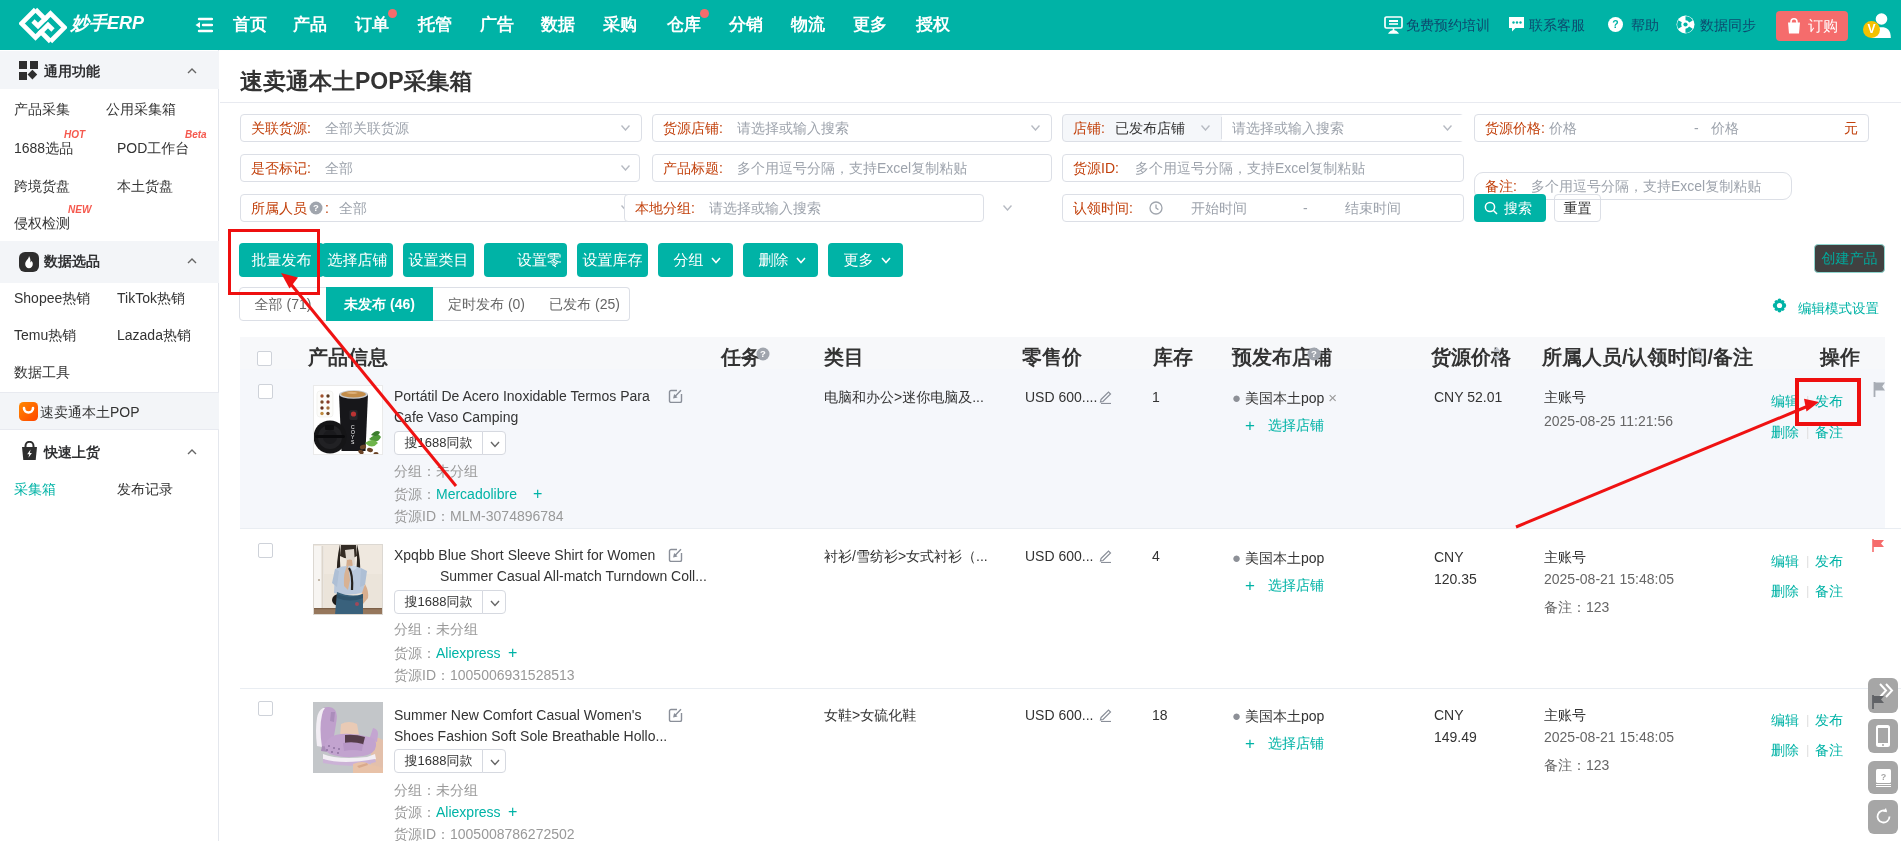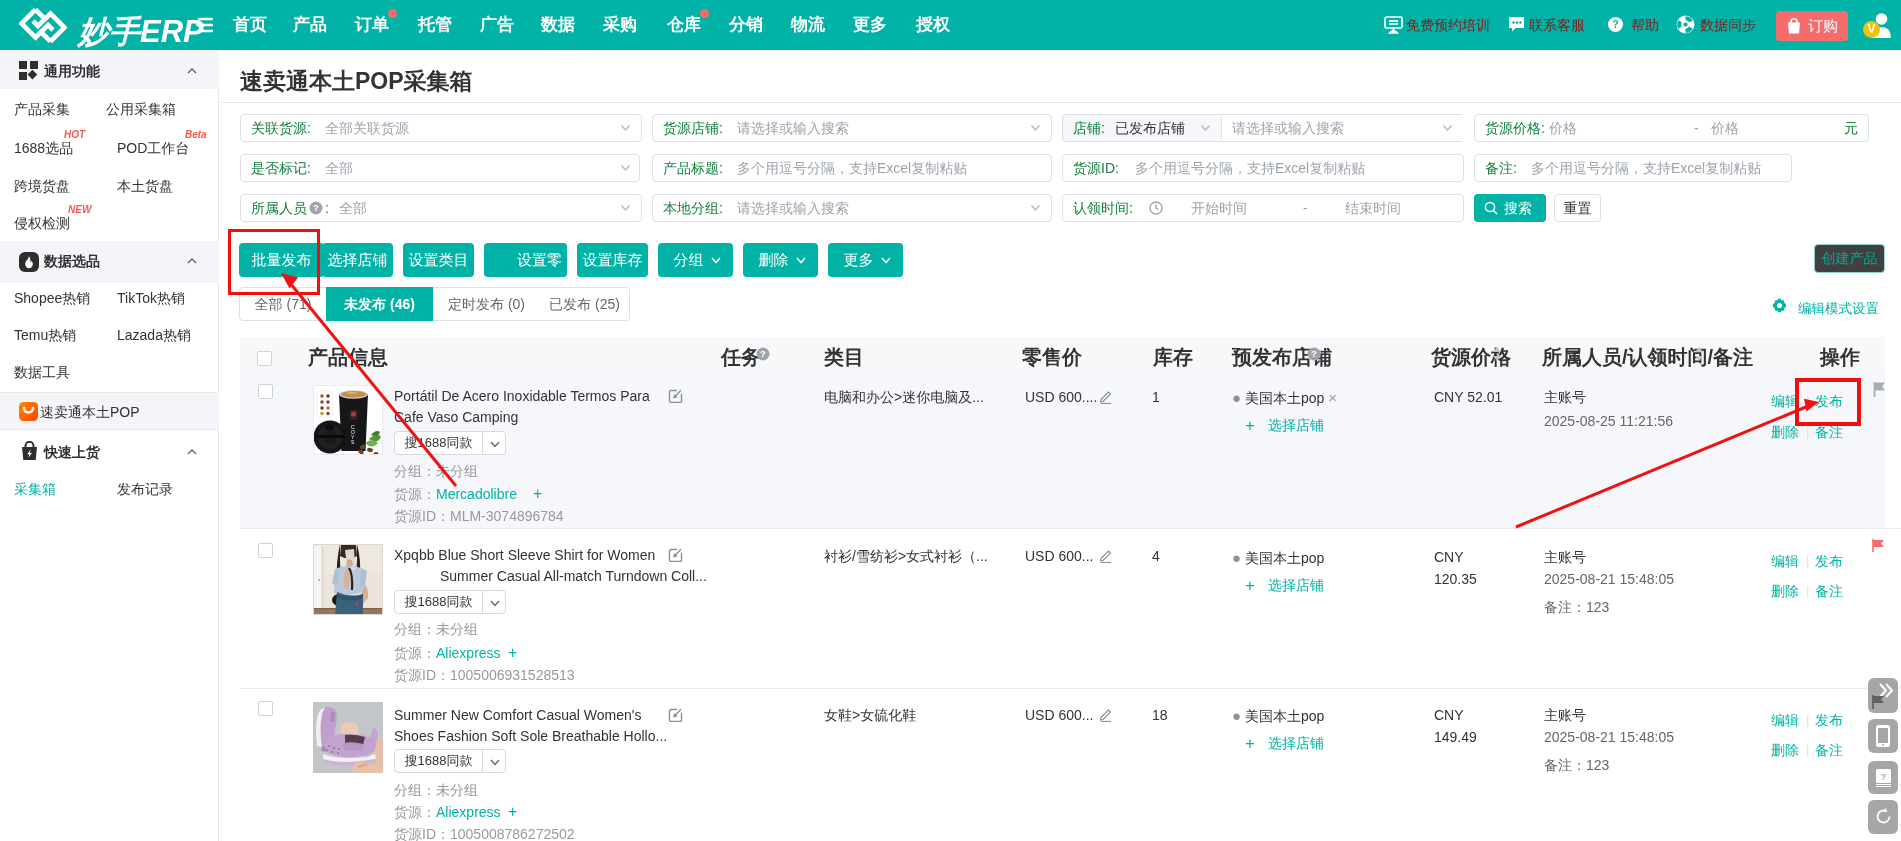--- a/index.html
+++ b/index.html
@@ -6,33 +6,33 @@
 * { margin:0; padding:0; box-sizing:border-box; }
 html,body { width:1901px; height:841px; overflow:hidden; background:#fff;
   font-family:"Liberation Sans", sans-serif; }
 .abs { position:absolute; }
 
 
 #nav { position:absolute; left:0; top:0; width:1901px; height:50px; background:#00b3a6; }
 .navitem { position:absolute; top:0; height:50px; line-height:50px; color:#fff;
   font-size:17px; font-weight:bold; }
 .navdot { position:absolute; width:9px; height:9px; border-radius:50%; background:#f56c6c; top:9px; }
-.nrlabel { position:absolute; top:0; height:50px; line-height:50px; color:#7f1d1d; font-size:14px; }
+.nrlabel { position:absolute; top:0; height:50px; line-height:50px; color:#0c4a6e; font-size:14px; }
 
 
 #side { position:absolute; left:0; top:50px; width:219px; height:791px; background:#fff;
   border-right:1px solid #e4e7ed; }
 .secband { position:absolute; left:0; width:219px; background:#f3f5f8; }
 .sechead { position:absolute; font-size:14px; color:#303133; font-weight:bold; }
 .sitem { position:absolute; font-size:14px; color:#333; }
 .sbadge { position:absolute; color:#f5594e; font-size:10px; font-weight:bold; font-style:italic; }
 .chev { position:absolute; width:10px; height:10px; }
 .ftbox { position:absolute; height:28px; border:1px solid #dcdfe6; border-radius:4px;
   font-size:14px; color:#333; background:#fff; }
-.ftlabel { position:absolute; left:10px; top:0; line-height:26px; color:#15803d; white-space:nowrap; }
+.ftlabel { position:absolute; left:10px; top:0; line-height:26px; color:#c2410c; white-space:nowrap; }
 .ftph { position:absolute; top:0; line-height:26px; color:#9da3ac; white-space:nowrap; }
 .selarr { position:absolute; top:10px; width:9px; height:6px; }
 .tealbtn { position:absolute; height:34px; background:#00b3a6; border-radius:4px; color:#fff;
   font-size:15px; text-align:center; line-height:34px; }
 .tab { position:absolute; top:287px; height:34px; border:1px solid #dcdfe6; background:#fff;
   font-size:14px; color:#666; text-align:center; line-height:32px; }
 .tab.active { background:#00b3a6; color:#fff; border-color:#00b3a6; font-weight:bold; }
 
 
 .th { position:absolute; font-size:20px; color:#333; font-weight:bold; top:344px; }
@@ -54,21 +54,21 @@
 </head>
 <body>
 
 <div id="nav">
   <svg class="abs" style="left:19px;top:7px" width="48" height="37" viewBox="0 0 48 37">
     <g fill="none" stroke="#fff" stroke-width="4.6">
       <path d="M16.5 2.5 L2.5 16.5 L16.5 30.5 L23 24 M16.5 2.5 L26 12 L19 19 L14 14"></path>
       <path d="M31.5 34.5 L45.5 20.5 L31.5 6.5 L25 13 M31.5 34.5 L22 25 L29 18 L34 23"></path>
     </g>
   </svg>
-  <div class="abs" style="left:78px;top:11px;color:#fff;font-size:31px;font-weight:bold;font-style:italic;">妙手ERP</div>
+  <div class="abs" style="left:71px;top:11px;color:#fff;font-size:18px;font-weight:bold;font-style:italic;">妙手ERP</div>
   <svg class="abs" style="left:195px;top:17px" width="18" height="16" viewBox="0 0 18 16">
     <g stroke="#fff" stroke-width="2.4" stroke-linecap="round">
       <line x1="4" y1="2" x2="17" y2="2"></line>
       <line x1="8" y1="8" x2="17" y2="8"></line>
       <line x1="4" y1="14" x2="17" y2="14"></line>
     </g>
     <path d="M5 5 L0.5 8 L5 11 Z" fill="#fff"></path>
   </svg>
   <div class="navitem" style="left:233px">首页</div>
   <div class="navitem" style="left:293px">产品</div>
@@ -242,38 +242,38 @@
     </svg>
 </div>
 <div class="ftbox" style="left:652px;top:154px;width:400px;">
   <span class="ftlabel">产品标题:</span>
     <span class="ftph" style="left:84px">多个用逗号分隔，支持Excel复制粘贴</span>
 </div>
 <div class="ftbox" style="left:1062px;top:154px;width:402px;">
   <span class="ftlabel">货源ID:</span>
     <span class="ftph" style="left:72px">多个用逗号分隔，支持Excel复制粘贴</span>
 </div>
-<div class="ftbox" style="left:1474px;top:154px;width:318px;">
+<div class="ftbox" style="left:1474px;top:172px;width:318px;border-radius:9px;">
   <span class="ftlabel">备注:</span>
     <span class="ftph" style="left:56px">多个用逗号分隔，支持Excel复制粘贴</span>
 </div>
 
 <div class="ftbox" style="left:240px;top:194px;width:402px;">
   <span class="ftlabel">所属人员</span>
   <svg class="abs" style="left:68px;top:6px" width="14" height="14" viewBox="0 0 14 14">
     <circle cx="7" cy="7" r="6.5" fill="#a0a5ad"></circle>
     <text x="7" y="10.2" font-size="9.5" fill="#fff" text-anchor="middle" font-weight="bold">?</text>
   </svg>
   <span class="ftlabel" style="left:84px">:</span>
     <span class="ftph" style="left:98px">全部</span>
   <svg class="selarr" style="left:380px">
       <path d="M0.5 0.5 L4.5 5 L8.5 0.5" stroke="#b6bac2" stroke-width="1.4" fill="none"></path>
     </svg>
 </div>
-<div class="ftbox" style="left:652px;top:194px;width:400px;">
+<div class="ftbox" style="left:624px;top:194px;width:360px;">
   <span class="ftlabel">本地分组:</span>
     <span class="ftph" style="left:84px">请选择或输入搜索</span>
   <svg class="selarr" style="left:378px">
       <path d="M0.5 0.5 L4.5 5 L8.5 0.5" stroke="#b6bac2" stroke-width="1.4" fill="none"></path>
     </svg>
 </div>
 <div class="ftbox" style="left:1062px;top:194px;width:402px;">
   <span class="ftlabel">认领时间:</span>
   <svg class="abs" style="left:86px;top:6px" width="14" height="14" viewBox="0 0 14 14">
     <circle cx="7" cy="7" r="6" fill="none" stroke="#a0a5ad" stroke-width="1.3"></circle>

